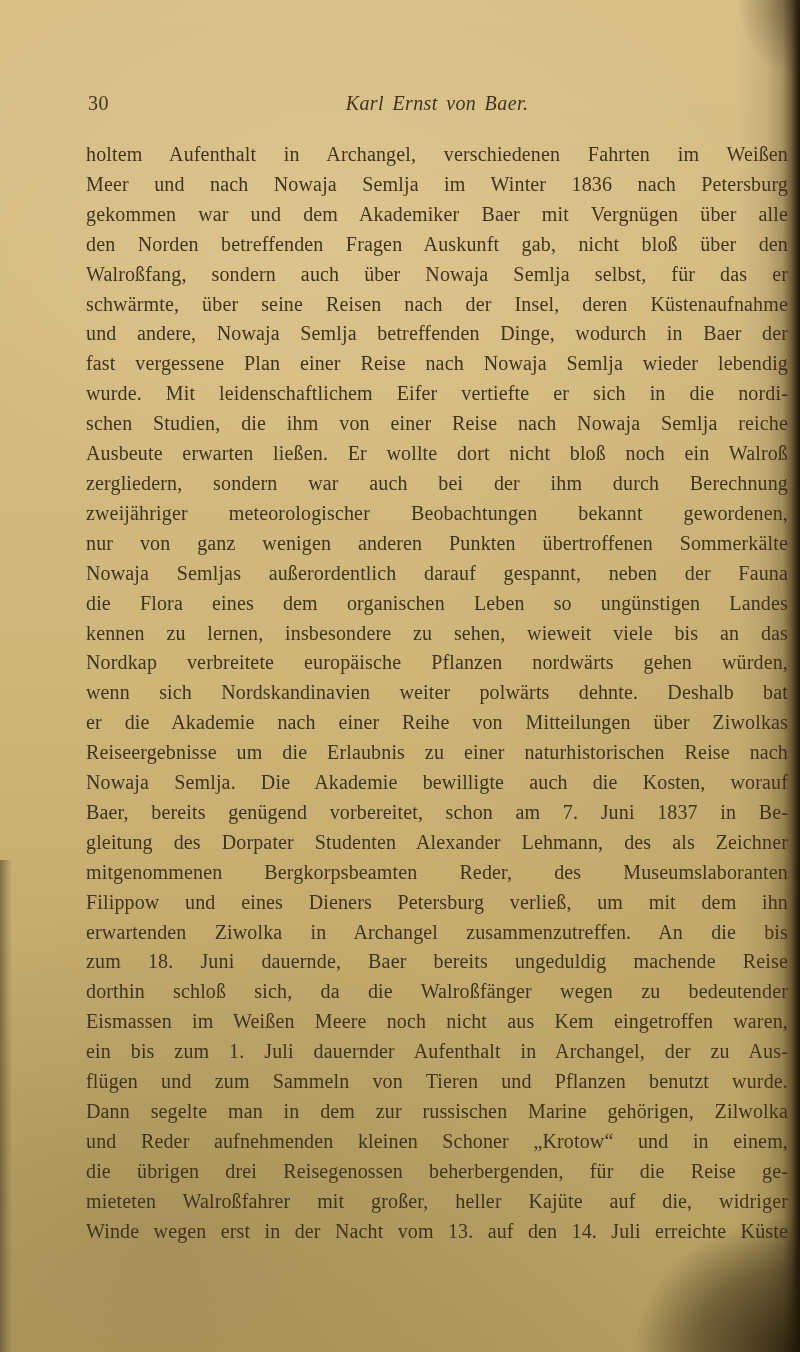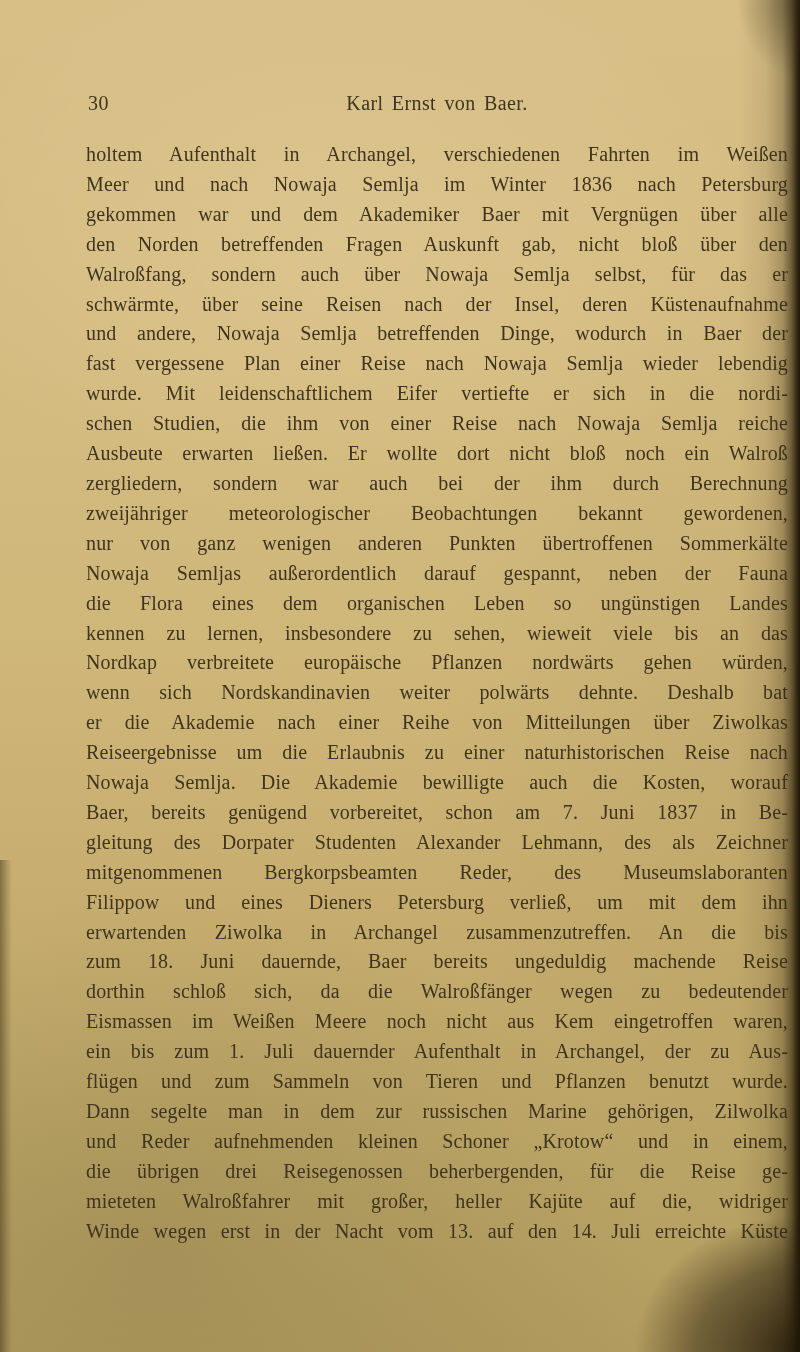--- a/index.html
+++ b/index.html
@@ -92,20 +92,21 @@
     left: 2px;
     top: 0;
   }
   .running-title {
     position: absolute;
     left: 0;
     width: 100%;
     top: 0;
     text-align: center;
     word-spacing: 3px;
+    font-style: italic;
   }
   .body-text {
     position: absolute;
     top: 140px;
     left: 86px;
     width: 702px;
     font-size: 20px;
     line-height: 29.92px;
     letter-spacing: 0.15px;
   }

